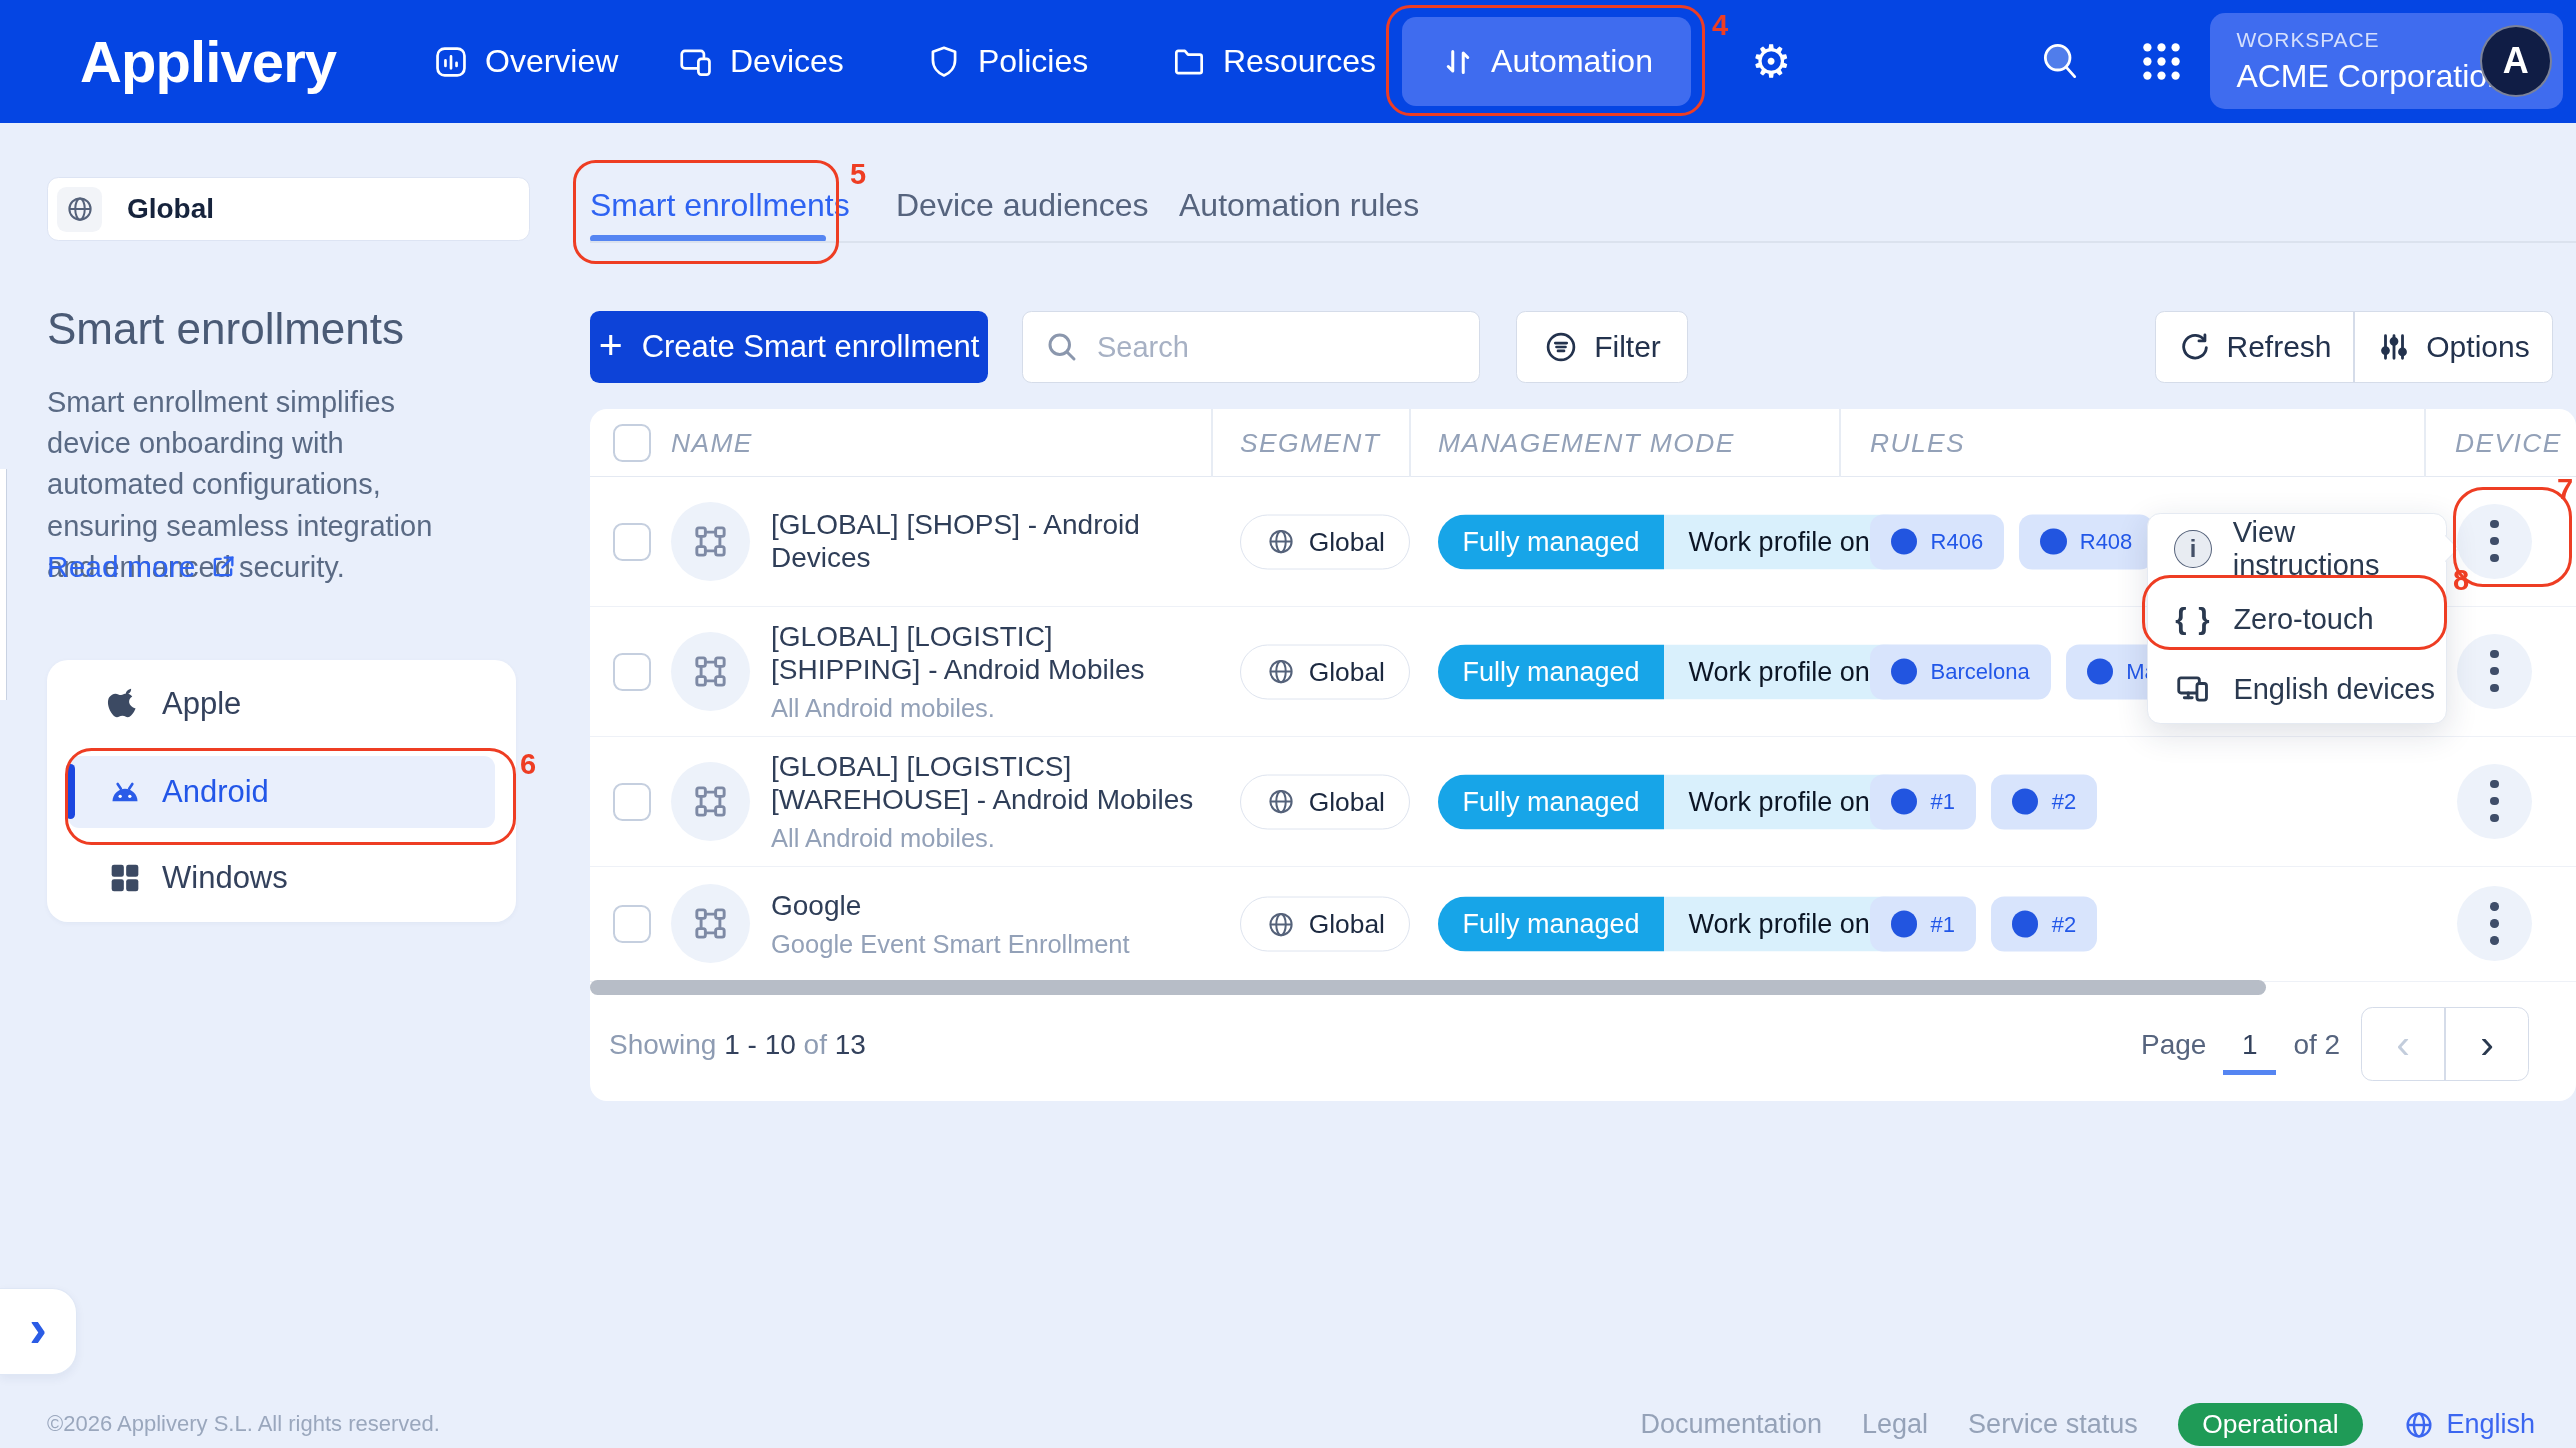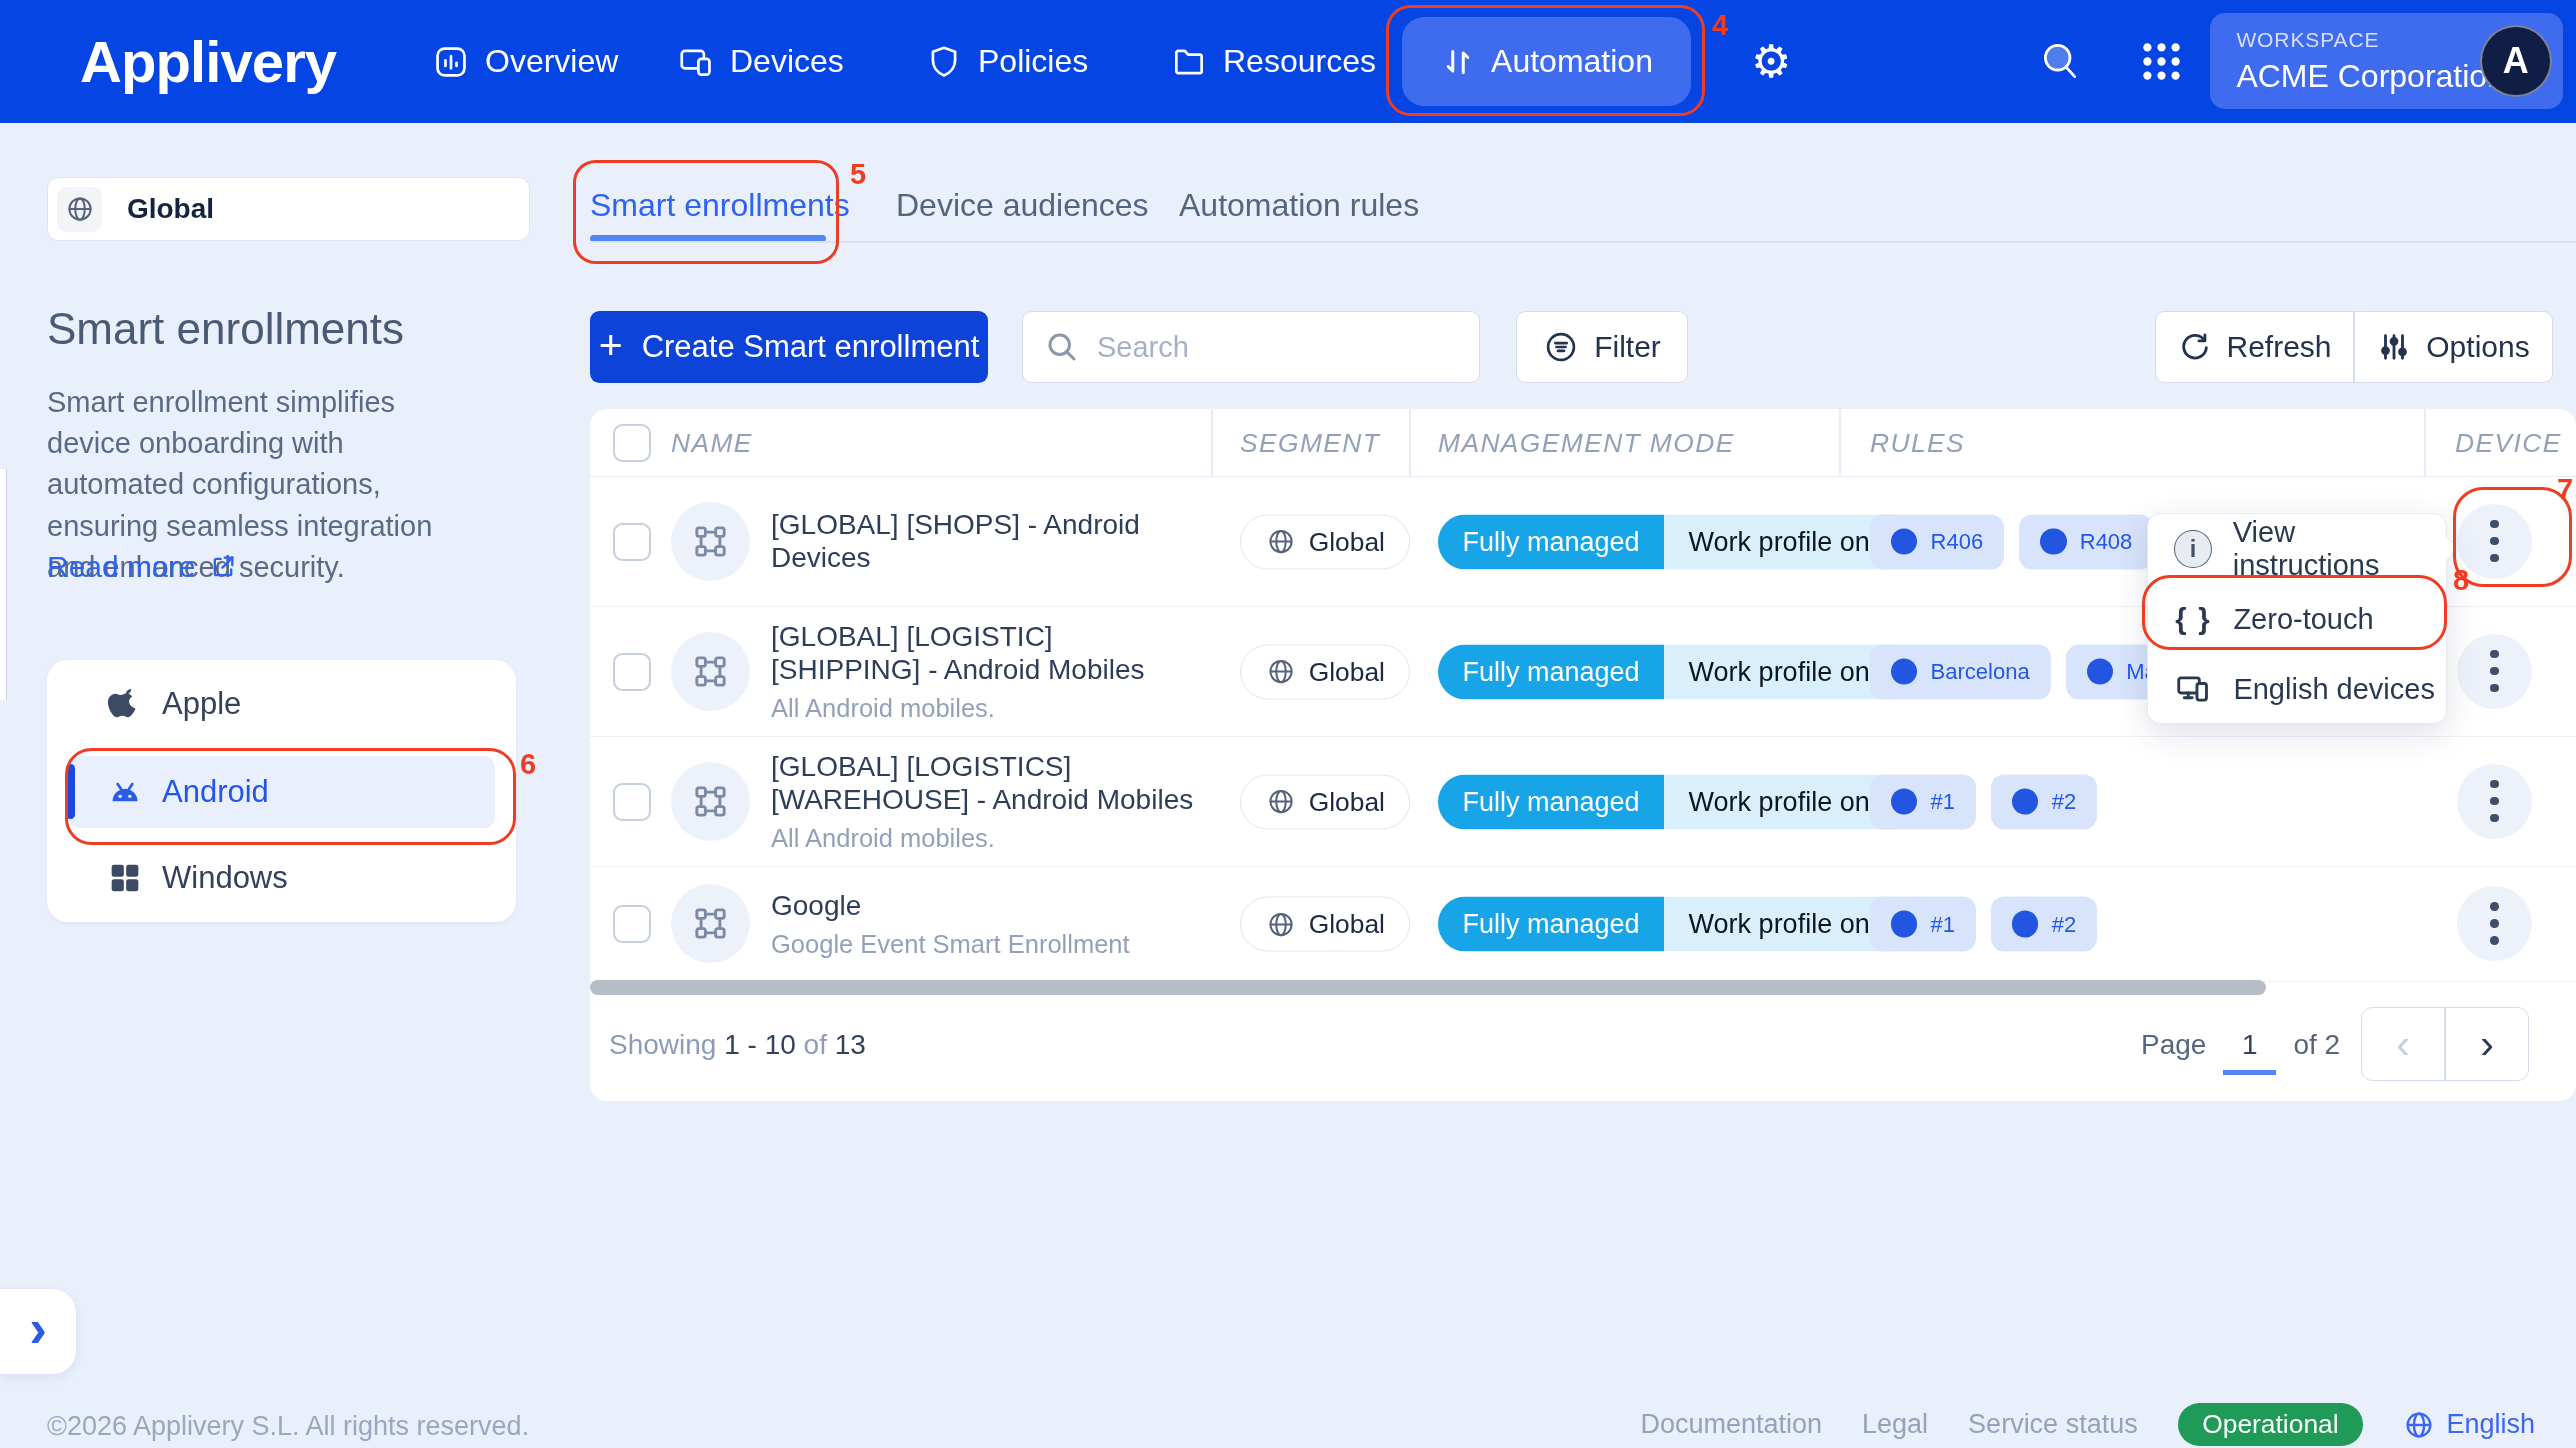--- a/index.html
+++ b/index.html
@@ -6,21 +6,21 @@
   html,body { width:2576px; height:1448px; }
   body { font-family:"Liberation Sans","DejaVu Sans",sans-serif; background:#e9effb; position:relative; overflow:hidden; }
   #app { position:absolute; inset:0; width:2576px; height:1448px; }
 
   
   .navbar { position:absolute; left:0; top:0; width:2576px; height:123px; background:#0545e3; }
   .logo { position:absolute; left:80px; top:28px; color:#fff; font-size:58px; font-weight:600; letter-spacing:-0.9px; }
   .nav-item { position:absolute; top:0; height:123px; display:flex; align-items:center; gap:15px; color:#fff; font-size:32px; font-weight:500; cursor:pointer; }
   .nav-item svg { width:38px; height:38px; stroke:#fff; fill:none; stroke-width:1.7; stroke-linecap:round; stroke-linejoin:round; }
   .nav-overview { left:432px; } .nav-devices { left:677px; } .nav-policies { left:925px; } .nav-resources { left:1170px;text-align:center; }
-  .automation-btn { position:absolute; left:1402px; top:17px; width:289px; height:89px; background:#3f6cef; border-radius:22px; display:flex; align-items:center; justify-content:center; gap:15px; color:#fff; font-size:32px; font-weight:500; cursor:pointer; }
+  .automation-btn { position:absolute; left:1402px; top:17px; width:289px; height:89px; background:#3f6cef; border-radius:14px; display:flex; align-items:center; justify-content:center; gap:15px; color:#fff; font-size:32px; font-weight:500; cursor:pointer; }
   .automation-btn svg { width:36px; height:36px; stroke:#fff; fill:none; stroke-width:2; stroke-linecap:round; stroke-linejoin:round; }
   .gear-btn { position:absolute; left:1746px; top:36px; width:51px; height:51px; color:#fff; font-size:45px; line-height:51px; text-align:center; font-family:"DejaVu Sans",sans-serif; cursor:pointer; }
   .search-btn { position:absolute; left:2035px; top:36px; width:51px; height:51px; cursor:pointer; }
   .search-btn svg { width:51px; height:51px; }
   .grid-btn { position:absolute; left:2138px; top:38px; width:47px; height:47px; cursor:pointer; }
   .workspace { position:absolute; left:2210px; top:13.2px; width:353px; height:96px; background:#3f6cef; border-radius:15px; display:flex; align-items:center; padding-left:26.4px; cursor:pointer; }
   .ws-texts { display:flex; flex-direction:column; gap:5.7px; }
   .ws-label { color:rgba(255,255,255,.78); font-size:21px; letter-spacing:0.9px; }
   .ws-name { color:#fff; font-size:32px; font-weight:500; }
   .ws-avatar { position:absolute; right:11.3px; top:12.3px; width:72px; height:72px; border-radius:50%; background:#101d45; border:2.8px solid rgba(255,255,255,.45); color:#fff; font-size:36px; font-weight:700; display:flex; align-items:center; justify-content:center; }
@@ -124,21 +124,21 @@
   .al-6 { left:520px; top:748px; }
   .ann-7 { left:2453px; top:487px; width:119px; height:100px; border-radius:30px; }
   .al-7 { left:2557px; top:473px; }
   .ann-8 { left:2142px; top:575px; width:305px; height:75px; border-radius:28px; }
   .al-8 { left:2453px; top:564px; }
 
   
   .expand-btn { position:absolute; left:0; top:1288px; width:77px; height:87px; background:#fff; border:1.9px solid #dfe7f5; border-left:none; border-radius:0 24.5px 24.5px 0; display:flex; align-items:center; justify-content:center; cursor:pointer; box-shadow:0 3.8px 9.4px rgba(30,50,100,.06); }
   .expand-btn span { color:#2b5ce5; font-size:53px; font-weight:700; line-height:0; margin-top:-5.7px; }
 
-  .footer-left { position:absolute; left:47px; top:1411px; font-size:27px; color:#9aa7bd; }
+  .footer-left { position:absolute; left:47px; top:1411px; font-size:22px; color:#9aa7bd; }
   .footer-right { position:absolute; right:41px; top:1403px; display:flex; align-items:center; gap:40px; font-size:27px; color:#95a2b8; }
   .footer-link { cursor:pointer; }
   .status-pill { height:43px; padding:0 24.5px; border-radius:942px; background:#1f9b57; color:#fff; font-size:26.4px; display:flex; align-items:center; }
   .lang { display:flex; align-items:center; gap:11.3px; color:#3b66f0; cursor:pointer; }
   .lang svg { width:32px; height:32px; stroke:#3b66f0; fill:none; stroke-width:1.8; }
 </style>
 </head>
 <body>
 
 <div id="app">

